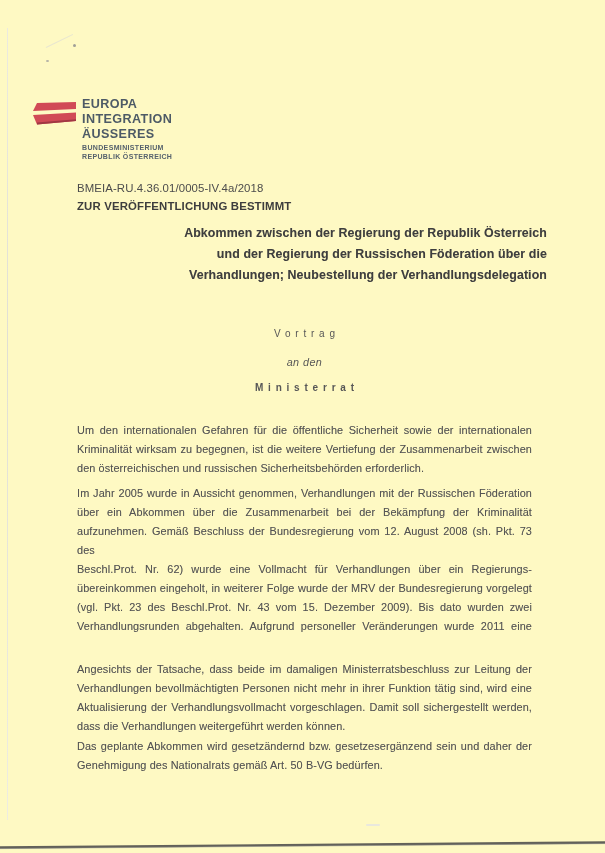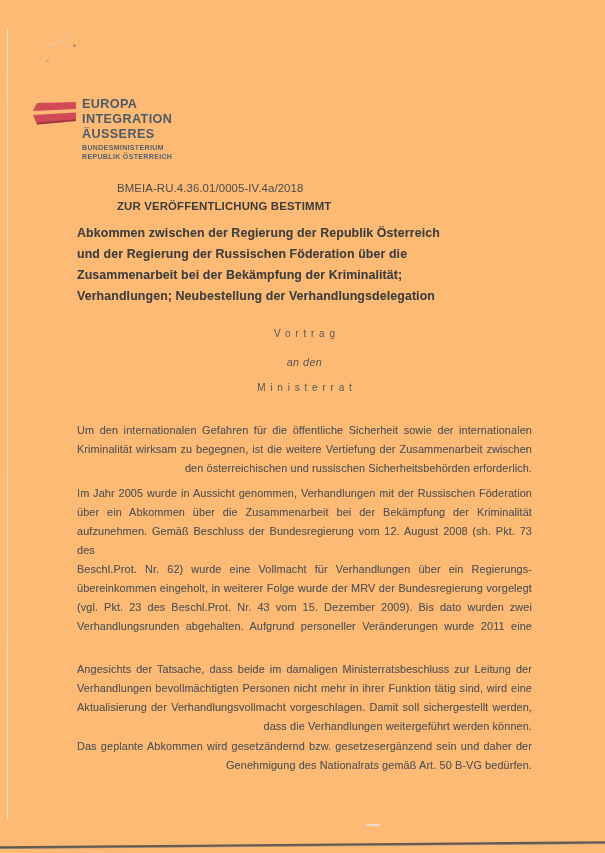--- a/index.html
+++ b/index.html
@@ -5,21 +5,21 @@
   html,body{margin:0;padding:0;}
   body{
     width:605px;height:853px;
     background:#ffffff;
     font-family:"Liberation Sans", sans-serif;
     position:relative;
     overflow:hidden;
   }
   .page{
     position:absolute;inset:0;
-    background:#fdba74;
+    background:#fef9c3;
   }
   
   .scan-left-edge{
     position:absolute;left:7px;top:28px;width:1px;height:792px;
     background:linear-gradient(#e6e6e6,#d8d8d8 40%,#e9e9e9);
     opacity:.8;
   }
   .scan-bottom-line{position:absolute;left:0;top:836px;width:605px;height:17px;}
   .speck-a{position:absolute;left:46px;top:60px;width:3px;height:2px;background:#9f9f9f;border-radius:50%;opacity:.8;}
   .speck-b{position:absolute;left:73px;top:44px;width:3px;height:3px;background:#8f8f8f;border-radius:50%;opacity:.85;}
@@ -32,40 +32,40 @@
   .logo-org div{
     font-size:12.6px;line-height:15px;font-weight:bold;font-stretch:semi-condensed;
     letter-spacing:.4px;color:#4d5a66;
   }
   .logo-ministry{margin-top:2px;}
   .logo-ministry div{
     font-size:7px;line-height:8.6px;font-weight:bold;
     letter-spacing:.35px;color:#55616c;
   }
   
-  .ref-block{position:absolute;left:77px;top:179px;width:455px;margin-left:40px;}
+  .ref-block{position:absolute;left:77px;top:179px;width:455px;}
   .ref-number{font-size:11.4px;line-height:18px;color:#4c4c4c;letter-spacing:.1px;}
   .classification{font-size:11.4px;line-height:18px;font-weight:bold;color:#3d3d3d;letter-spacing:.15px;}
   
-  .subject{position:absolute;left:77px;top:223px;width:470px;}
+  .subject{position:absolute;left:77px;top:223px;width:470px;text-align:right;}
   .subject div{
     font-size:12.4px;line-height:21px;font-weight:bold;color:#3e3e3e;letter-spacing:.1px;
     text-shadow:0 0 .4px rgba(80,80,80,.35);
   }
   
   .salute{position:absolute;left:77px;width:455px;text-align:center;color:#575757;}
   .salute.spaced{font-size:10px;letter-spacing:.48em;text-indent:.48em;}
   .salute.plain{font-size:10.8px;letter-spacing:.04em;}
   .s-vortrag{top:328px;}
   .s-anden{top:356px;font-style:italic;}
-  .s-minister{top:382px;}
+  .s-minister{top:382px;font-weight:bold;}
   
   .body-text{position:absolute;left:77px;top:421px;width:455px;color:#545454;}
   .para{font-size:10.9px;line-height:19px;letter-spacing:.1px;text-shadow:0 0 .35px rgba(90,90,90,.4);}
-  .para div{text-align:right;}
+  .para div{text-align:left;}
   .para div.jl{text-align:justify;text-align-last:justify;}
   .para-1{margin-bottom:6px;}
   .para-2{margin-bottom:24px;}
   .para-3{margin-bottom:1px;}
 </style>
 </head>
 <body>
 
 <div class="page">
 
@@ -95,21 +95,20 @@
   </div>
 
   <div class="ref-block">
     <div class="ref-number">BMEIA-RU.4.36.01/0005-IV.4a/2018</div>
     <div class="classification">ZUR VERÖFFENTLICHUNG BESTIMMT</div>
   </div>
 
   <div class="subject">
       <div>Abkommen zwischen der Regierung der Republik Österreich</div>
       <div>und der Regierung der Russischen Föderation über die</div>
-      <div>Zusammenarbeit bei der Bekämpfung der Kriminalität;</div>
       <div>Verhandlungen; Neubestellung der Verhandlungsdelegation</div>
     </div>
 
   <div class="salute spaced s-vortrag">Vortrag</div>
   <div class="salute plain s-anden">an den</div>
   <div class="salute spaced s-minister">Ministerrat</div>
 
   <div class="body-text">
     <div class="para para-1">
         <div class="jl">Um den internationalen Gefahren für die öffentliche Sicherheit sowie der internationalen</div>

